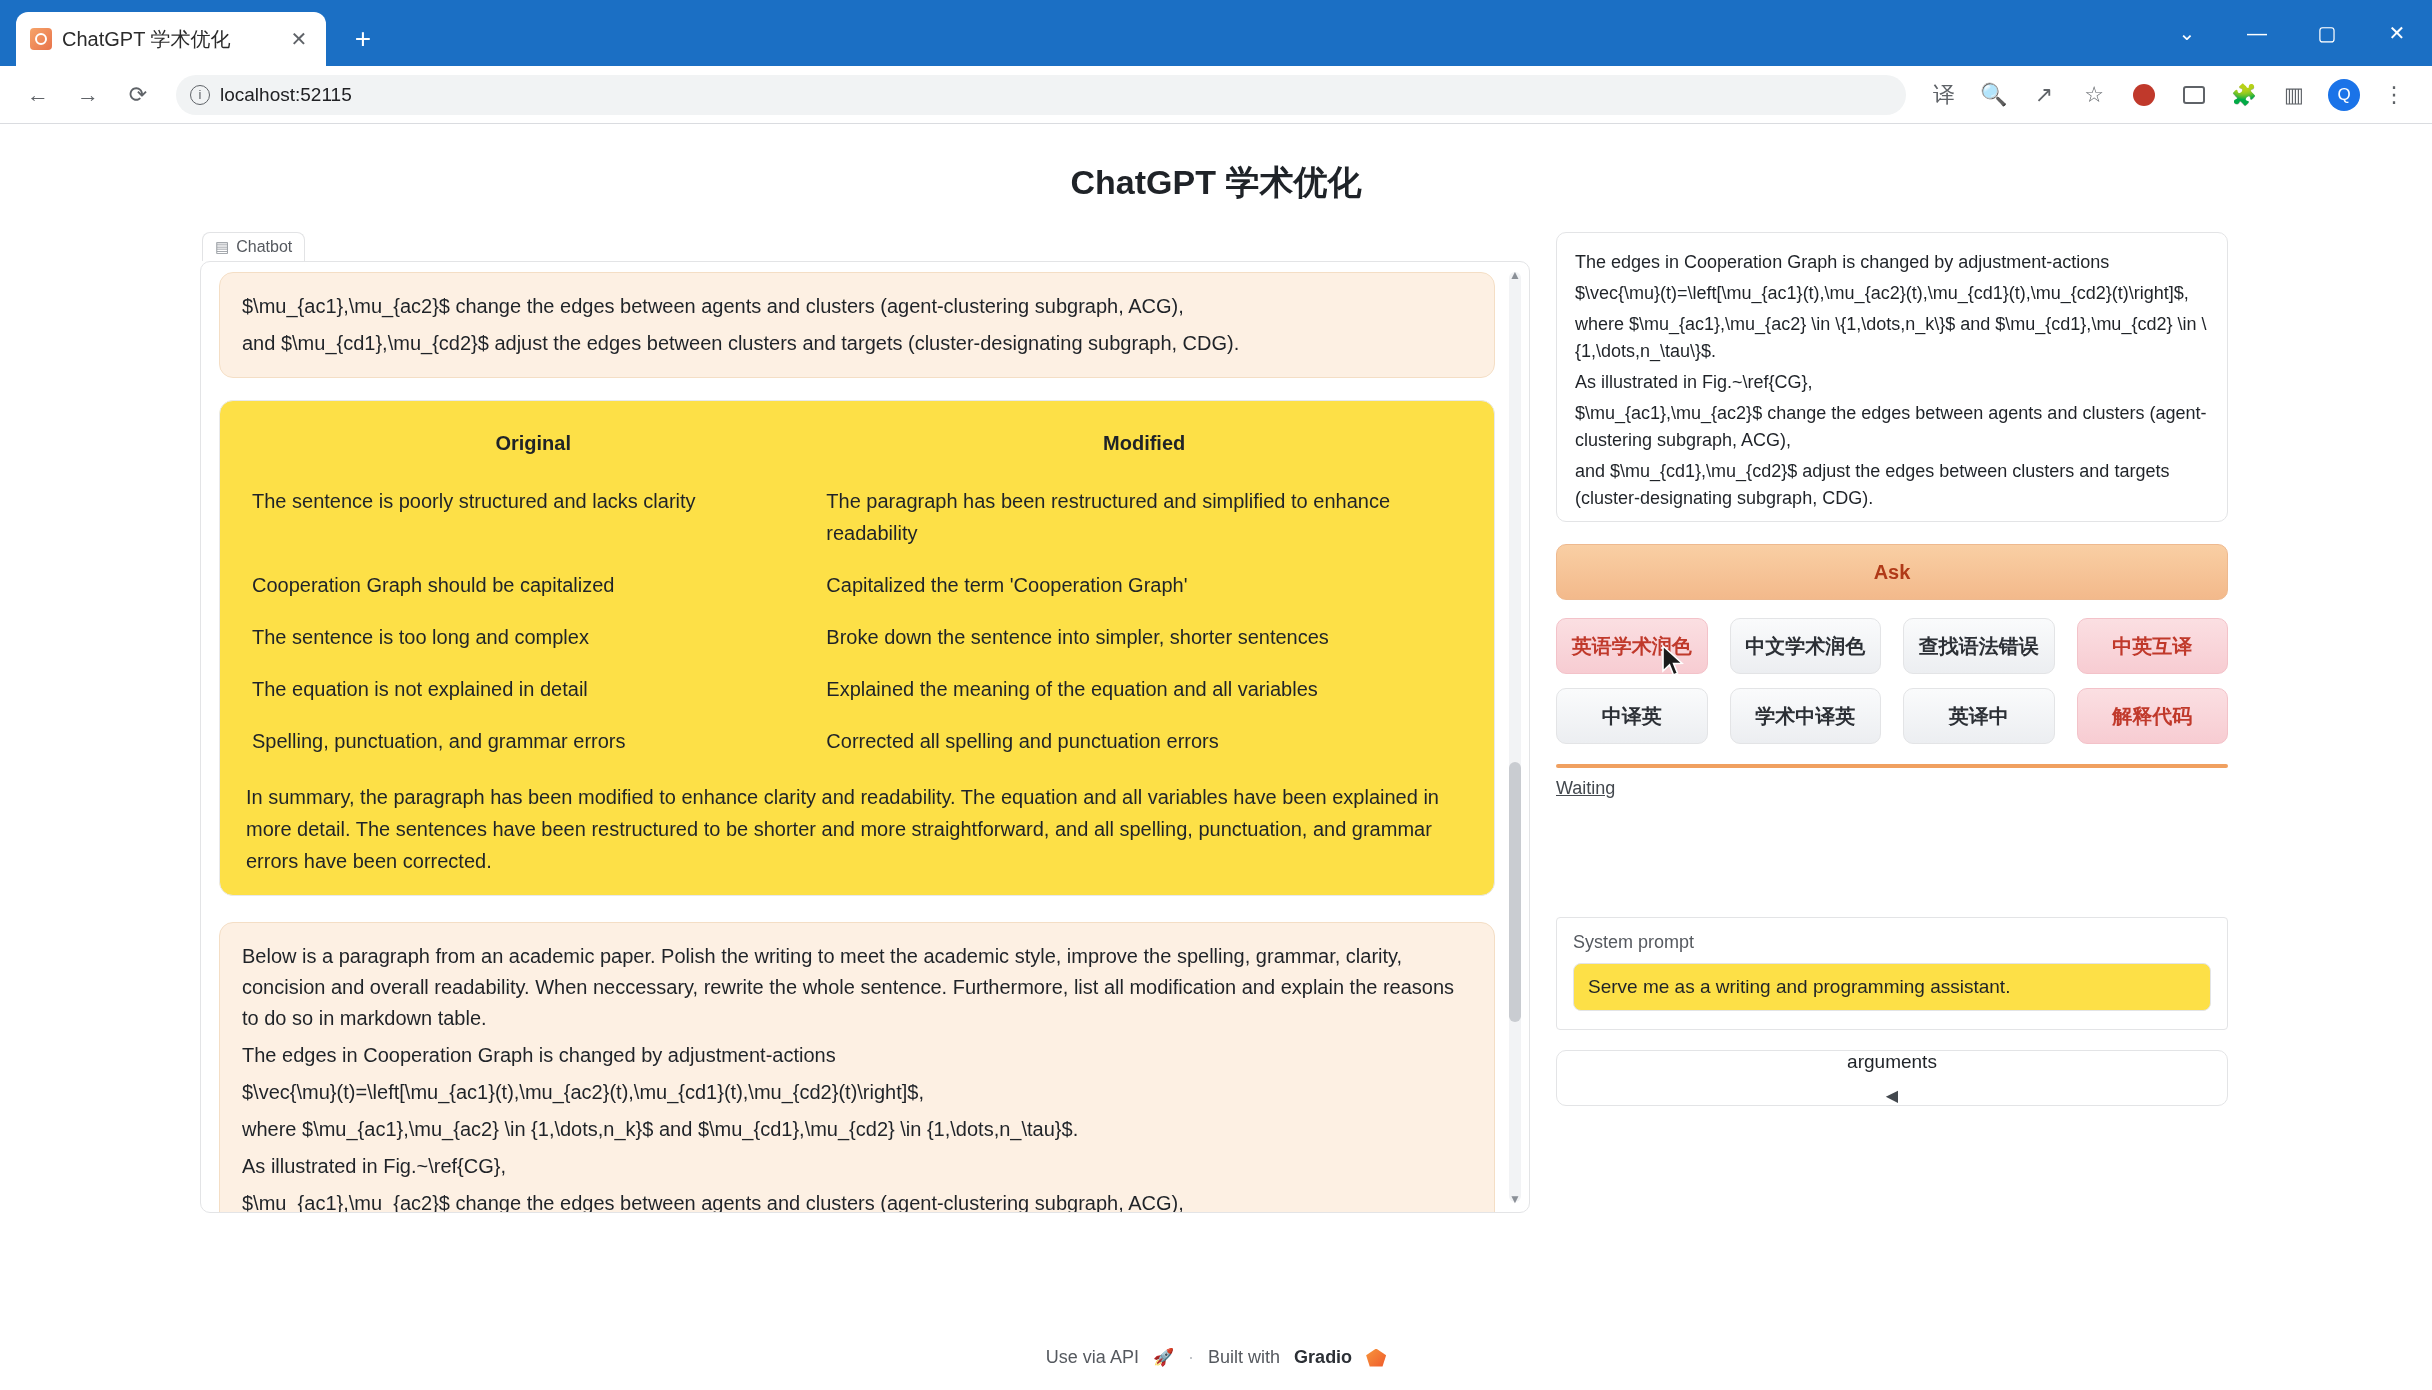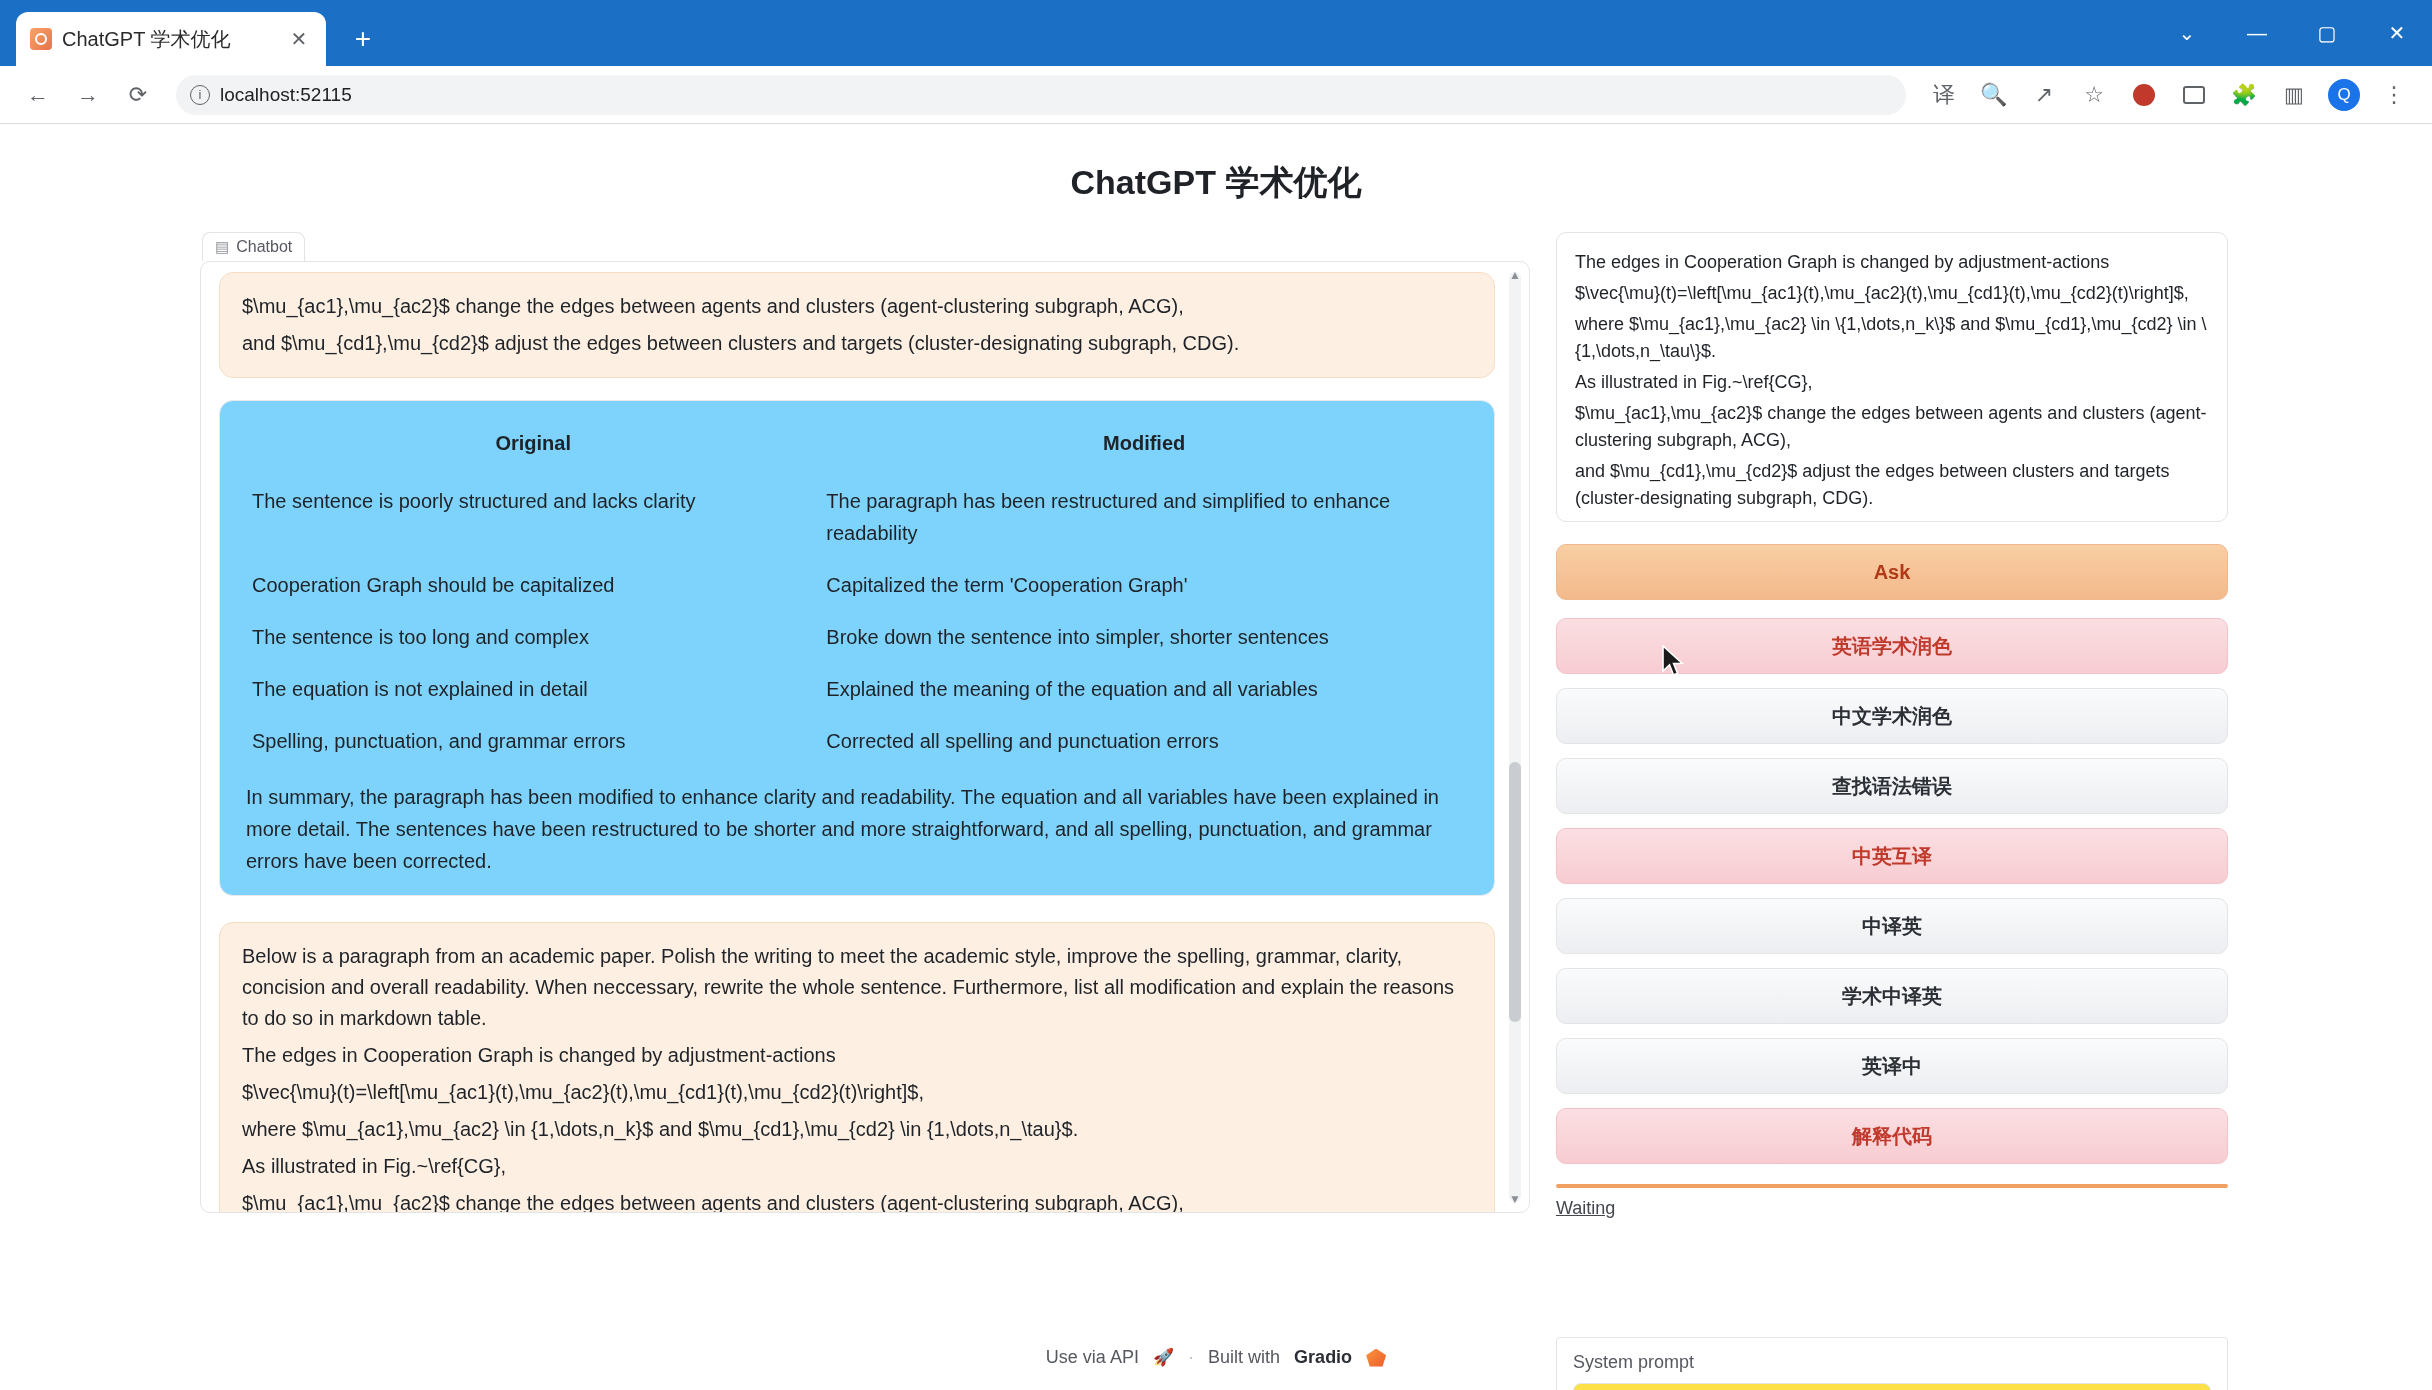--- a/index.html
+++ b/index.html
@@ -141,21 +141,21 @@
   }
   .bubble-user p { margin: 0 0 6px 0; }
   .bubble-user p:last-child { margin-bottom: 0; }
 
   .bubble-bot {
     border: 1px solid #e8e9eb;
     border-radius: 14px;
     padding: 18px 26px;
     margin-top: 22px;
     font-size: 20px; line-height: 1.6; color: #1f2328;
-    background: #7dd3fc;
+    background: #fde047;
   }
   table.mod-table { width: 100%; border-collapse: collapse; }
   table.mod-table th {
     font-size: 20px; font-weight: bold; padding: 8px 6px 16px 6px; text-align: center;
   }
   table.mod-table td {
     font-size: 20px; padding: 10px 6px; vertical-align: top;
   }
   table.mod-table td.c0 { width: 47%; }
   .summary { margin-top: 14px; font-size: 20px; line-height: 1.6; }
@@ -191,21 +191,21 @@
     margin-top: 22px;
     height: 56px; border-radius: 10px;
     background: linear-gradient(180deg,#f9cfa4,#f3b98b);
     border: 1px solid #eeb98f;
     color: #b03a18; font-size: 20px; font-weight: bold;
     display: flex; align-items: center; justify-content: center;
   }
 
   .btn-grid {
     margin-top: 18px;
-    display: grid; grid-template-columns: 1fr;
+    display: grid; grid-template-columns: 1fr 1fr 1fr 1fr;
     gap: 14px 22px;
   }
   .gbtn {
     height: 56px; border-radius: 10px;
     display: flex; align-items: center; justify-content: center;
     font-size: 20px; font-weight: bold;
     border: 1px solid #e3e4e6;
     background: linear-gradient(180deg,#fafbfc,#eceef1);
     color: #2c3036;
     position: relative;

